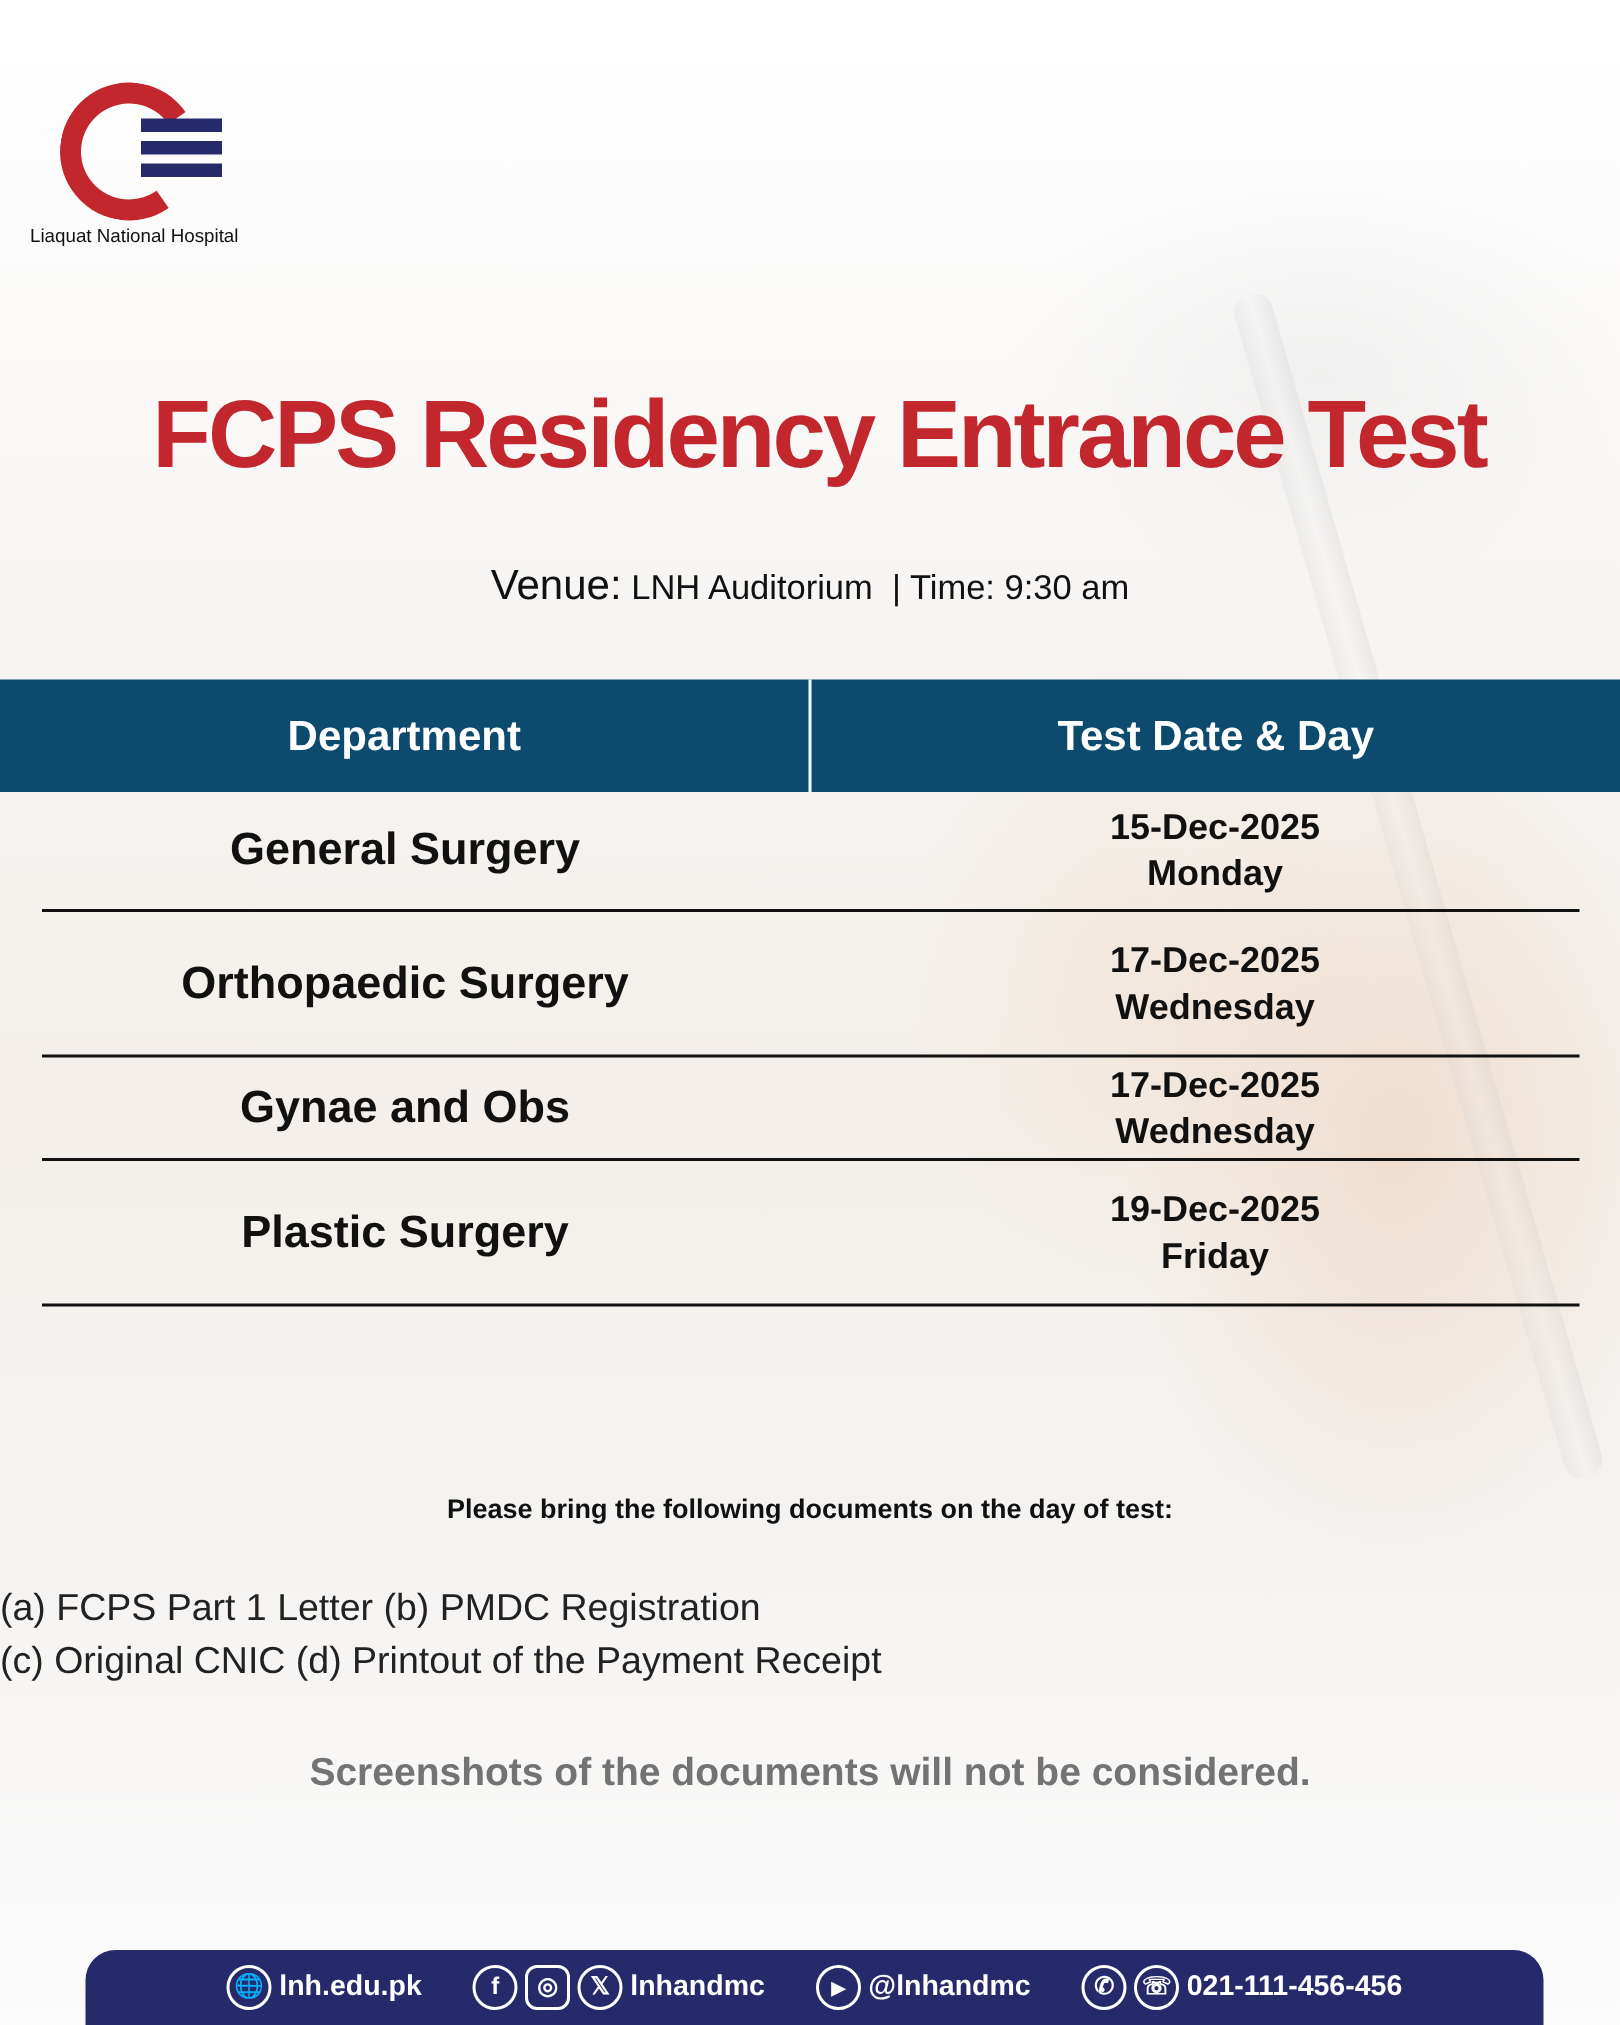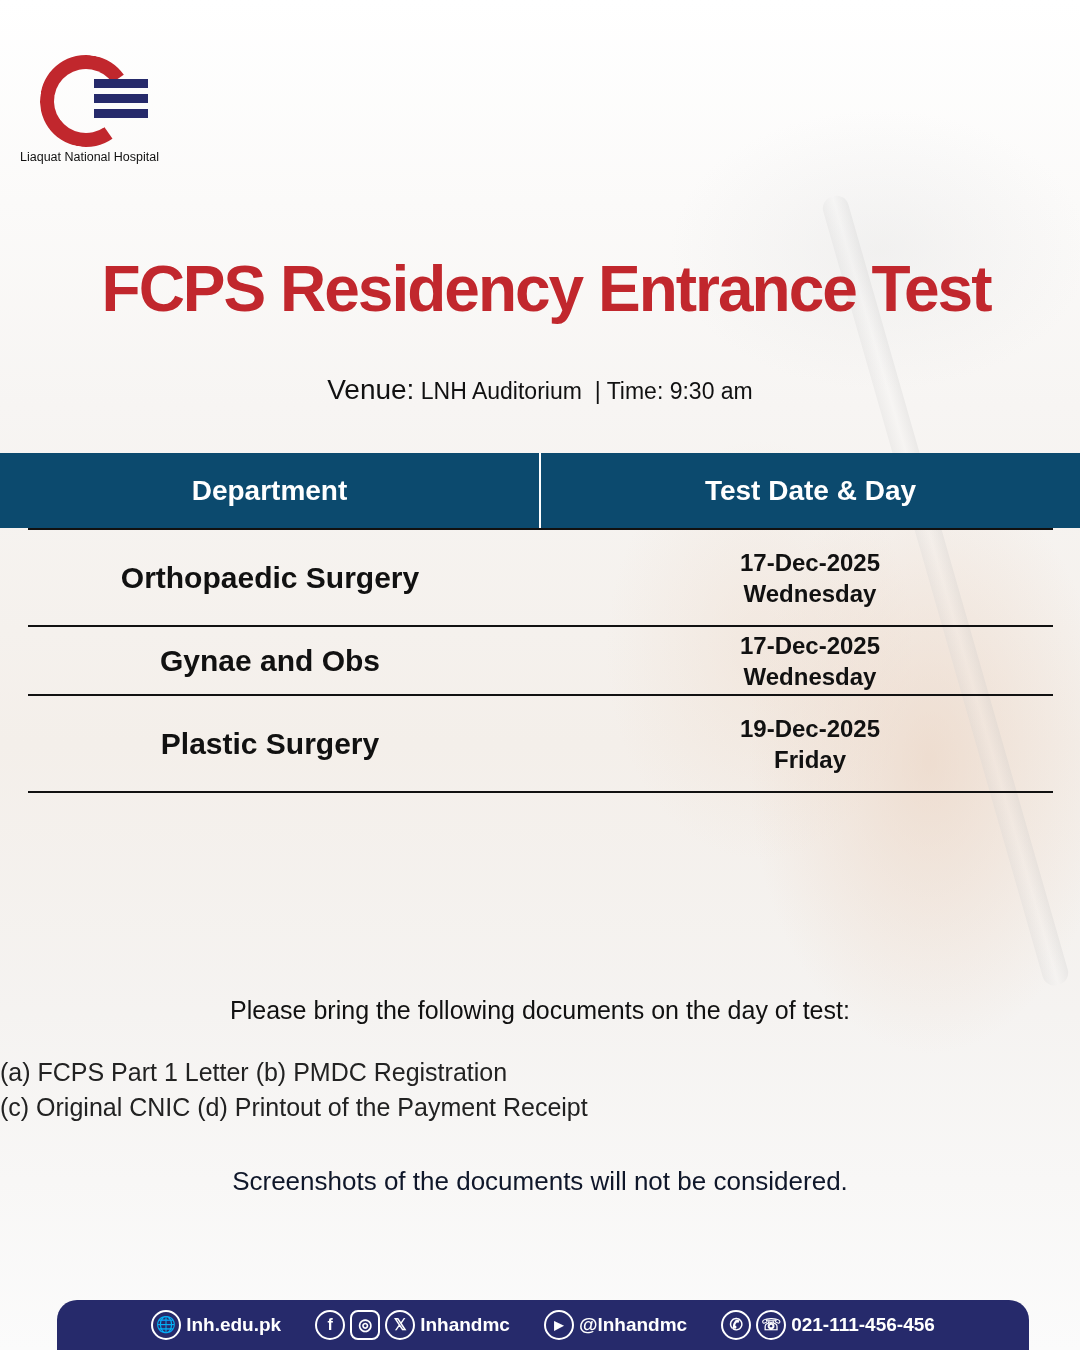--- a/index.html
+++ b/index.html
@@ -48,27 +48,27 @@
   .schedule th {
     background:#0c4a6e; color:#fff; font-size:28px; font-weight:700; height:75px;
   }
   .schedule th.c1 { width:540px; border-right:2px solid #fff; }
   .schedule td { text-align:center; font-weight:700; }
   .schedule td.dept { font-size:30px; }
   .schedule td.date { font-size:24px; line-height:31px; }
   .rowline td { padding:0; }
   .rowline .ln { height:2px; background:#111; margin:0 27px 0 28px; }
   .req-title {
-    position:absolute; left:0; right:0; top:996px; text-align:center; font-size:25px; font-weight:400;
+    position:absolute; left:0; right:0; top:996px; text-align:center; font-size:18px; font-weight:700;
   }
   .req-list {
     position:absolute; left:0; right:0; top:1055px; font-size:25px; line-height:35px; color:#222;
   }
   .warning {
-    position:absolute; left:0; right:0; top:1166px; text-align:center; font-size:26px; color:#0f172a; font-weight:400;
+    position:absolute; left:0; right:0; top:1166px; text-align:center; font-size:26px; color:#737373; font-weight:700;
   }
   .footer {
     position:absolute; left:57px; top:1300px; width:972px; height:60px;
     background:#262a6b; border-radius:20px 20px 0 0;
     display:flex; align-items:center; justify-content:center; gap:34px; padding-bottom:10px;
     color:#fff; font-weight:700; font-size:19px;
   }
   .fitem { display:flex; align-items:center; gap:5px; }
   .ic {
     width:30px; height:30px; border:2px solid #fff; border-radius:50%;
@@ -102,20 +102,27 @@
 </div>
 
 <table class="schedule">
   <thead>
     <tr>
       <th class="c1">Department</th>
       <th>Test Date &amp; Day</th>
     </tr>
   </thead>
   <tbody>
+    <tr style="height:78px">
+      <td class="dept">General Surgery</td>
+      <td class="date">
+        <div>15-Dec-2025</div>
+        <div>Monday</div>
+      </td>
+    </tr>
     <tr class="rowline">
         <td colspan="2">
           <div class="ln"></div>
         </td>
       </tr>
     <tr style="height:95px">
       <td class="dept">Orthopaedic Surgery</td>
       <td class="date">
         <div>17-Dec-2025</div>
         <div>Wednesday</div>

